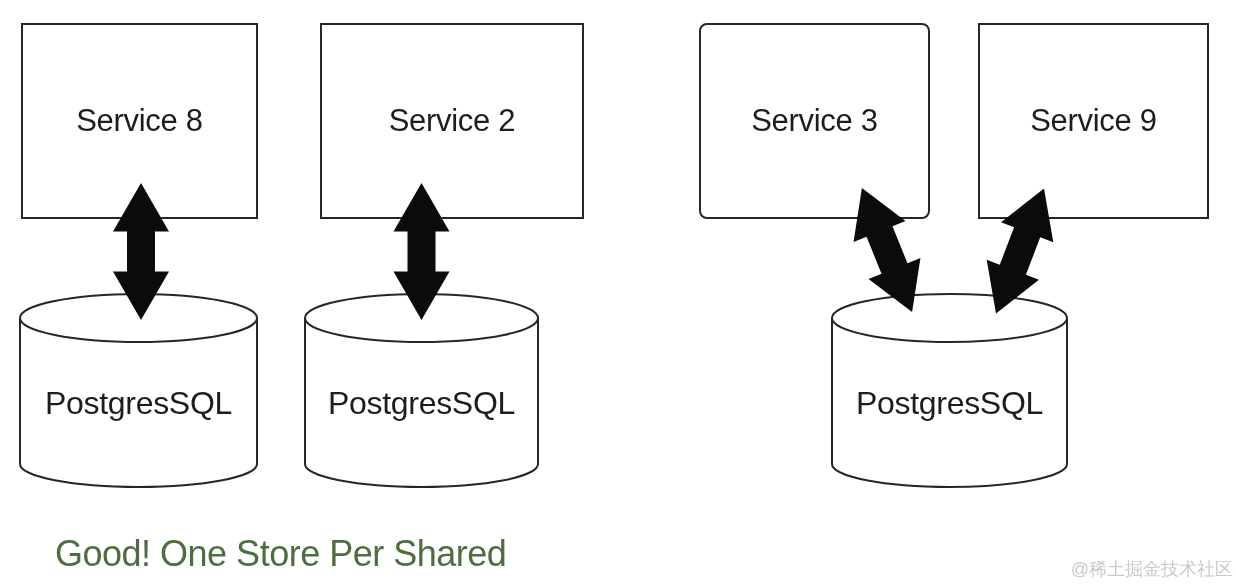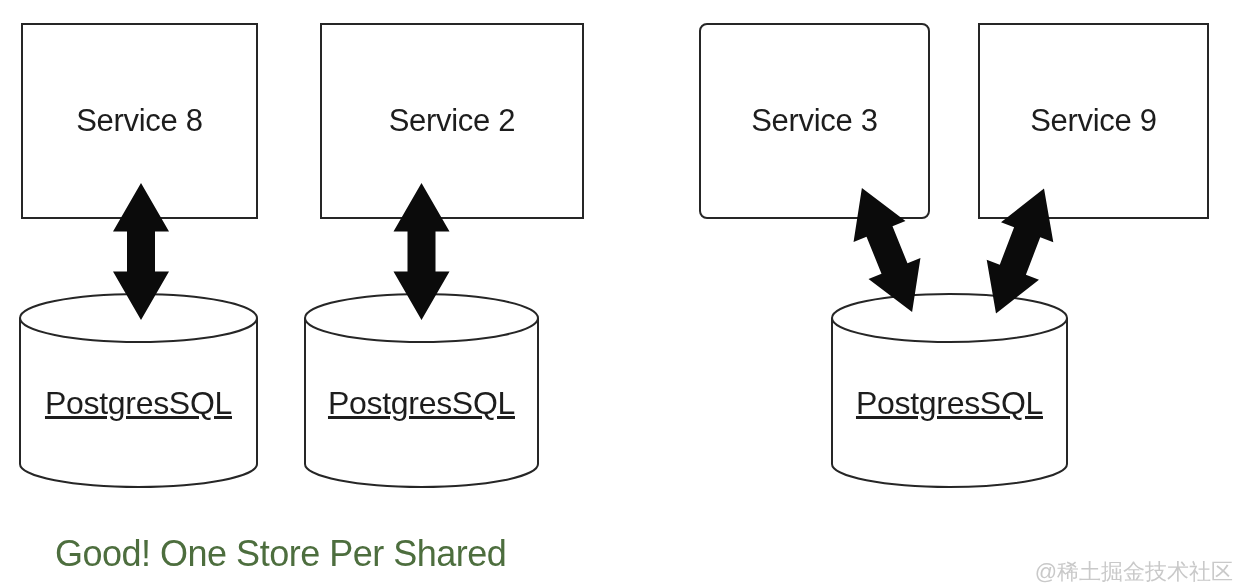--- a/index.html
+++ b/index.html
@@ -56,21 +56,20 @@
     position: absolute;
     top: 373px;
     height: 60px;
     display: flex;
     align-items: center;
     justify-content: center;
     font-size: 32px;
     letter-spacing: -0.3px;
     color: var(--label-text, #1d1d1d);
     z-index: 3;
-    text-decoration: underline;
   }
   .d1 { left: 20px;  width: 237px; }
   .d2 { left: 305px; width: 233px; }
   .d3 { left: 832px; width: 235px; }
 
   
   .caption {
     position: absolute;
     top: 536px;
     font-size: 36px;
@@ -80,21 +79,21 @@
     white-space: nowrap;
   }
   .caption-good { left: 55px;  color: var(--good-caption, #4d6e3e); }
   .caption-bad  { left: 765px; color: var(--bad-caption,  #b2503c); }
 
   
   .watermark {
     position: absolute;
     right: 3px;
     top: 559px;
-    font-size: 22px;
+    font-size: 18px;
     line-height: 1.2;
     color: var(--watermark, #c9c9c9);
     z-index: 3;
     white-space: nowrap;
   }
 </style>
 </head>
 <body>
 
 <div class="canvas">

